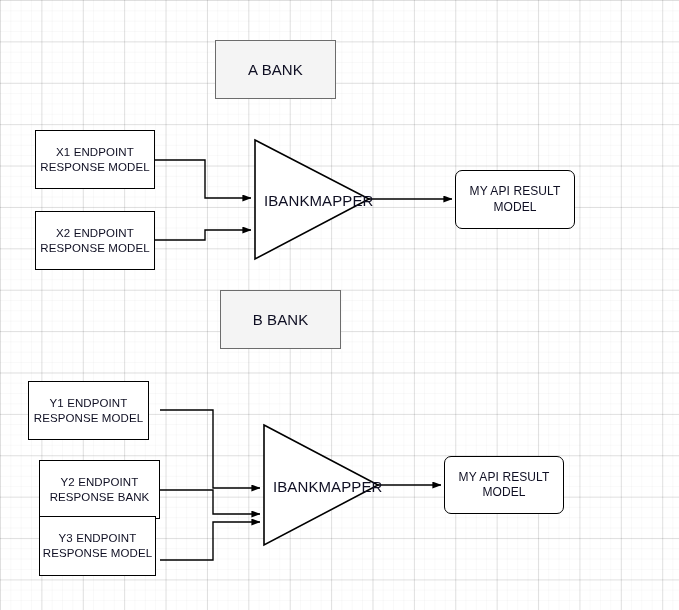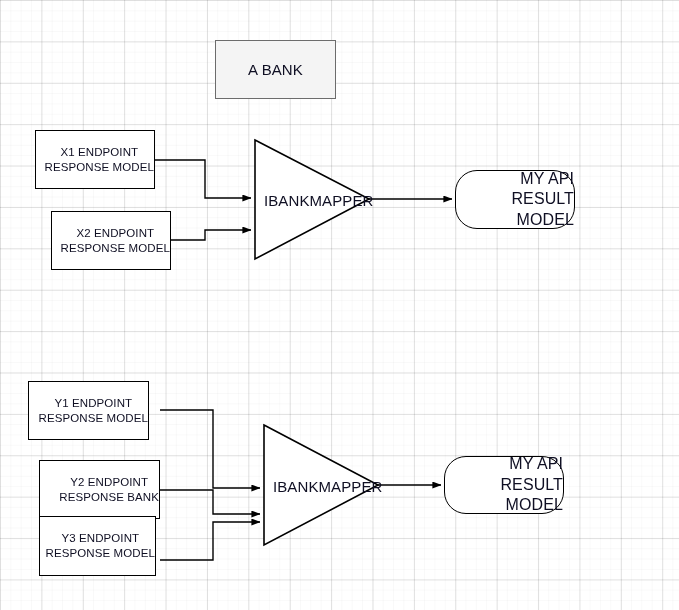--- a/index.html
+++ b/index.html
@@ -50,28 +50,26 @@
   }
   .bank-node {
     background: #f4f4f4;
     border: 1px solid #6c6c6c;
     font-size: 15px;
   }
   .model-node {
     background: #ffffff;
     border: 1.6px solid #000000;
     font-size: 11.5px;
-    justify-content: flex-end;
   }
   .result-node {
     background: #ffffff;
     border: 1.6px solid #000000;
-    border-radius: 22px;
-    font-size: 16px;
-    text-align: right;
+    border-radius: 7px;
+    font-size: 12px;
   }
   .mapper-label {
     position: absolute;
     font-size: 15px;
     color: #0f0f23;
     white-space: nowrap;
     letter-spacing: 0.1px;
   }
   .node-text {
     display: block;
@@ -106,32 +104,35 @@
 
   <div class="node bank-node" style="left:215px; top:40px; width:121px; height:59px;">
     <span class="node-text">A BANK</span>
   </div>
 
   <div class="node model-node" style="left:35px; top:130px; width:120px; height:59px;">
     <span class="node-text">X1 ENDPOINT
 RESPONSE MODEL</span>
   </div>
 
-  <div class="node model-node" style="left:35px; top:211px; width:120px; height:59px;margin-left:16px;">
+  <div class="node model-node" style="left:35px; top:211px; width:120px; height:59px;">
     <span class="node-text">X2 ENDPOINT
 RESPONSE MODEL</span>
   </div>
 
   <div class="mapper-label" style="left:264px; top:192px;">IBANKMAPPER</div>
 
   <div class="node result-node" style="left:455px; top:170px; width:120px; height:59px;">
     <span class="node-text">MY API RESULT
 MODEL</span>
   </div>
 
+  <div class="node bank-node" style="left:220px; top:290px; width:121px; height:59px;">
+    <span class="node-text">B BANK</span>
+  </div>
 
   <div class="node model-node" style="left:28px; top:381px; width:121px; height:59px;">
     <span class="node-text">Y1 ENDPOINT
 RESPONSE MODEL</span>
   </div>
 
   <div class="node model-node" style="left:39px; top:460px; width:121px; height:59px;">
     <span class="node-text">Y2 ENDPOINT
 RESPONSE BANK</span>
   </div>

